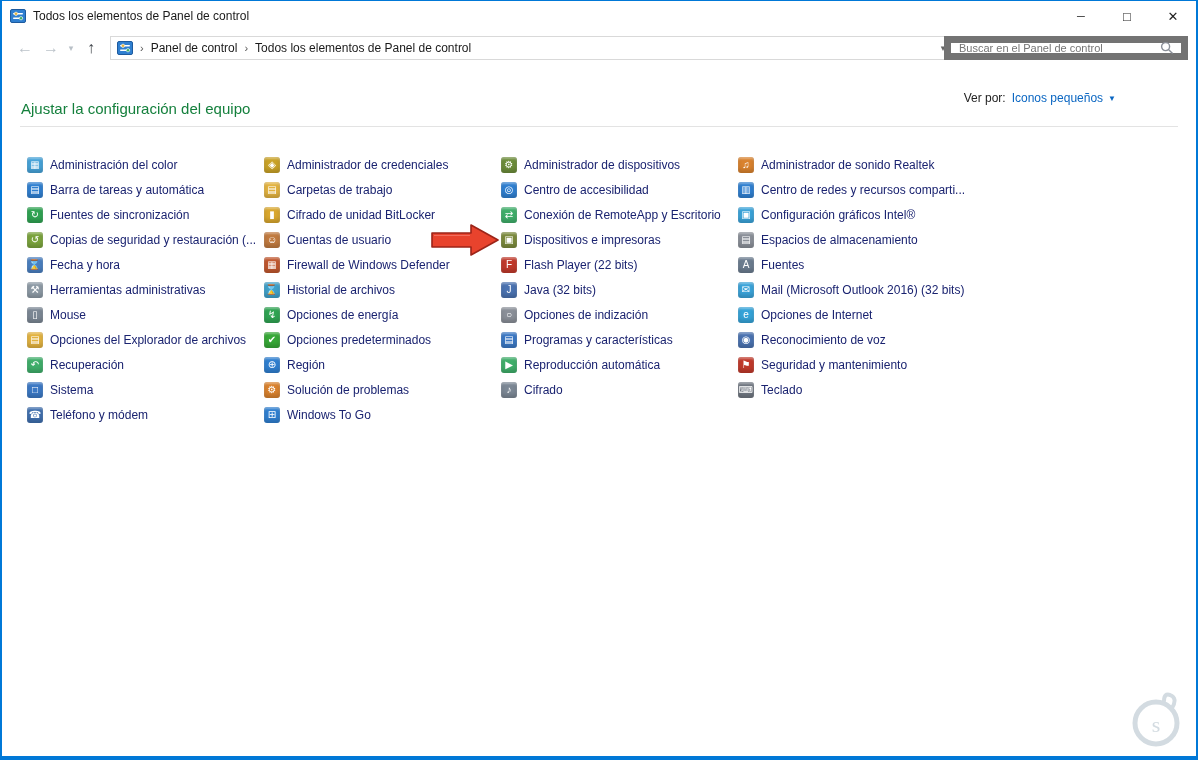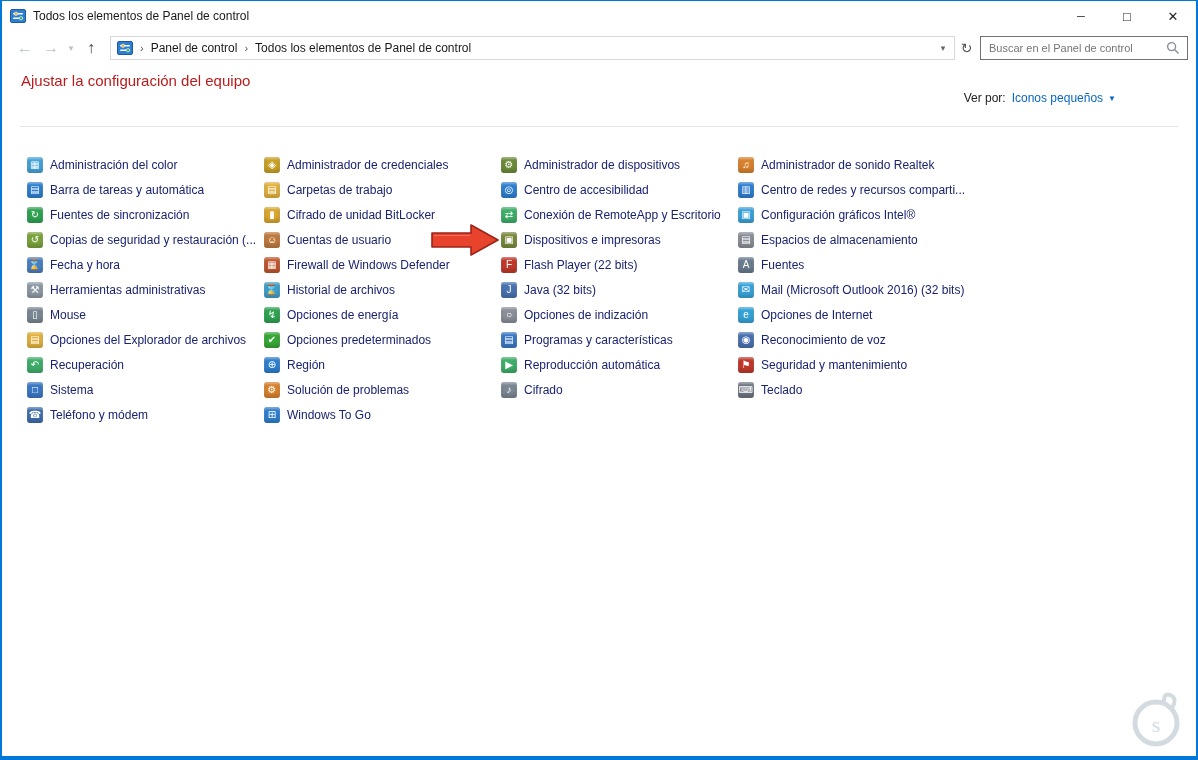--- a/index.html
+++ b/index.html
@@ -27,28 +27,28 @@
   .disabled{color:#bcc3ca;}
   .enabled{color:#41464c;}
   .addressbar{position:absolute;top:35px;left:108px;width:845px;height:24px;box-sizing:border-box;
     border:1px solid #d9d9d9;background:#fff;display:flex;align-items:center;}
   .crumb-icon{width:16px;height:16px;margin-left:6px;flex:0 0 16px;}
   .crumb-sep{font-size:11px;color:#555;padding:0 7px;}
   .crumb{font-size:12px;color:#1a1a1a;white-space:nowrap;}
   .addr-chevron{margin-left:auto;width:22px;text-align:center;color:#666;font-size:9px;}
   .refresh-btn{position:absolute;top:35px;left:956px;width:17px;height:24px;line-height:24px;
     text-align:center;color:#555;font-size:14px;}
-  .searchbox{position:absolute;top:35px;right:8px;width:208px;height:24px;box-sizing:border-box;
-    border:1px solid #737373;background:#fff;display:flex;align-items:center;}
+  .searchbox{position:absolute;top:35px;right:8px;width:244px;height:24px;box-sizing:border-box;
+    border:7px solid #737373;background:#fff;display:flex;align-items:center;}
   .searchbox input{flex:1;border:none;outline:none;font-family:inherit;font-size:11px;
     color:#333;padding:0 4px 0 8px;background:transparent;}
   .searchbox input::placeholder{color:#757575;}
   .search-icon{flex:0 0 14px;margin-right:7px;}
   
-  .page-title{position:absolute;top:71px;left:19px;font-size:15px;color:#b91c1c;}
+  .page-title{position:absolute;top:99px;left:19px;font-size:15px;color:#15803d;}
   .view-by{position:absolute;top:90px;right:80px;font-size:12px;display:flex;align-items:center;text-align:center;}
   .view-by-label{color:#222;}
   .view-by-value{color:#0a66c2;margin-left:6px;}
   .view-by-arrow{color:#0a66c2;font-size:8px;margin-left:5px;}
   .divider{position:absolute;top:125px;left:18px;right:18px;height:1px;background:#e3e3e3;}
   
   .grid{position:absolute;left:25px;top:151px;display:flex;}
   .cp-col{width:237px;display:flex;flex-direction:column;}
   .cp-item{height:25px;display:flex;align-items:center;cursor:pointer;}
   .cp-icon{width:16px;height:16px;border-radius:3px;flex:0 0 16px;color:#fff;

